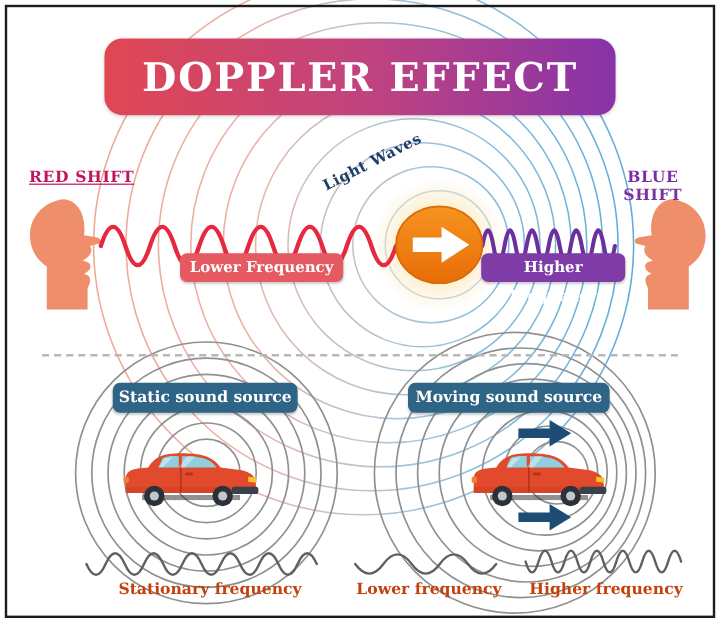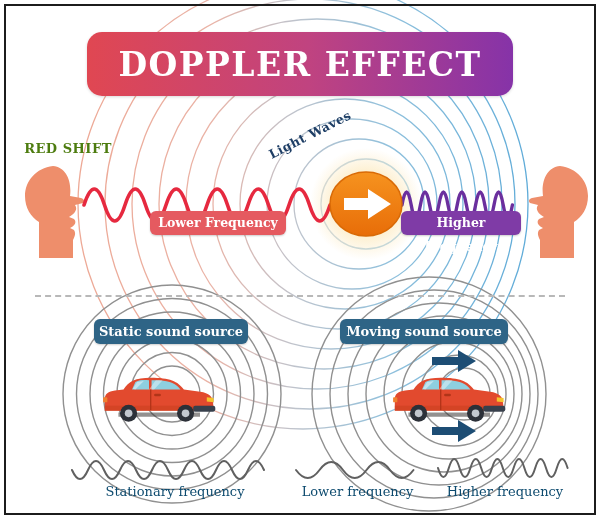--- a/index.html
+++ b/index.html
@@ -11,42 +11,42 @@
   #art { position:absolute; left:0; top:0; z-index:1; }
 
   .abs { position:absolute; }
   #banner { left:87px; top:32px; width:426px; height:64px; border-radius:15px;
             background:linear-gradient(90deg,#e04752 0%,#c04380 52%,#8633a8 100%);
             display:flex; align-items:center; justify-content:center; z-index:10;
             box-shadow:0 1px 3px rgba(0,0,0,.15); }
   #banner .title { color:#fff; font-size:33px; font-weight:800; letter-spacing:1.5px; }
 
   .shift-label { font-size:13px; font-weight:800; letter-spacing:.5px; z-index:8; }
-  #red-shift  { left:20px;  top:141px; width:96px;  color:#4d7c0f; text-align:center; }
+  #red-shift  { left:20px;  top:141px; width:96px;  color:#be185d; text-align:center;text-decoration:underline; }
   #blue-shift { left:502px; top:141px; width:84px;  color:#7c2fa2; text-align:center; }
 
   #light-waves { left:262px; top:127px; width:96px; text-align:center;
                  color:#1f3f66; font-size:12.5px; font-weight:800;
                  transform:rotate(-27deg); z-index:8; letter-spacing:.5px; }
 
   .badge { border-radius:6px; color:#fff; font-weight:800; text-align:center;
            z-index:9; box-shadow:0 1px 2px rgba(0,0,0,.2); }
   #lower-freq-badge  { left:150px; top:211px; width:136px; height:24px; line-height:24px;
                        font-size:12.5px; background:#e55a60; }
   #higher-freq-badge { left:401px; top:211px; width:120px; height:24px; line-height:24px;
                        font-size:12.5px; background:#7f3ba6; }
   #static-badge  { left:94px;  top:319px; width:154px; height:25px; line-height:25px;
                    font-size:13px; background:#2e6486; }
   #moving-badge  { left:340px; top:319px; width:168px; height:25px; line-height:25px;
                    font-size:13px; background:#2e6486; }
 
   #divider { left:35px; top:295px; width:530px; height:0;
              border-top:2px dashed #b8b8b8; z-index:2; }
 
-  .freq-label { font-size:13px; font-weight:400; color:#0c4a6e; text-align:center; z-index:8; }
+  .freq-label { font-size:13px; font-weight:700; color:#c2410c; text-align:center; z-index:8; }
   #stationary-label { left:95px;  top:484px; width:160px; }
   #lower-label      { left:290px; top:484px; width:135px; }
   #higher-label     { left:435px; top:484px; width:140px; }
 </style>
 </head>
 <body>
 
 <div id="stage">
 
   <svg id="art" width="600" height="519" viewBox="0 0 600 519">
@@ -168,20 +168,21 @@
              q 5.4 -18 10.8 0 q 5.4 18 10.8 0 q 5.4 -18 10.8 0 q 5.4 18 10.8 0
              q 5.4 -18 10.8 0 q 5.4 18 10.8 0 q 5.4 -18 10.8 0 q 5.4 18 10.8 0
              q 5.4 -18 10.8 0"></path>
   </svg>
 
   <div id="banner" class="abs">
     <span class="title">DOPPLER EFFECT</span>
   </div>
 
   <div id="red-shift" class="abs shift-label">RED SHIFT</div>
+  <div id="blue-shift" class="abs shift-label">BLUE SHIFT</div>
   <div id="light-waves" class="abs">Light Waves</div>
 
   <div id="lower-freq-badge" class="abs badge">Lower Frequency</div>
   <div id="higher-freq-badge" class="abs badge">Higher Frequency</div>
 
   <div id="divider" class="abs"></div>
 
   <div id="moving-badge" class="abs badge">Moving sound source</div>
   <div id="static-badge" class="abs badge">Static sound source</div>
 

